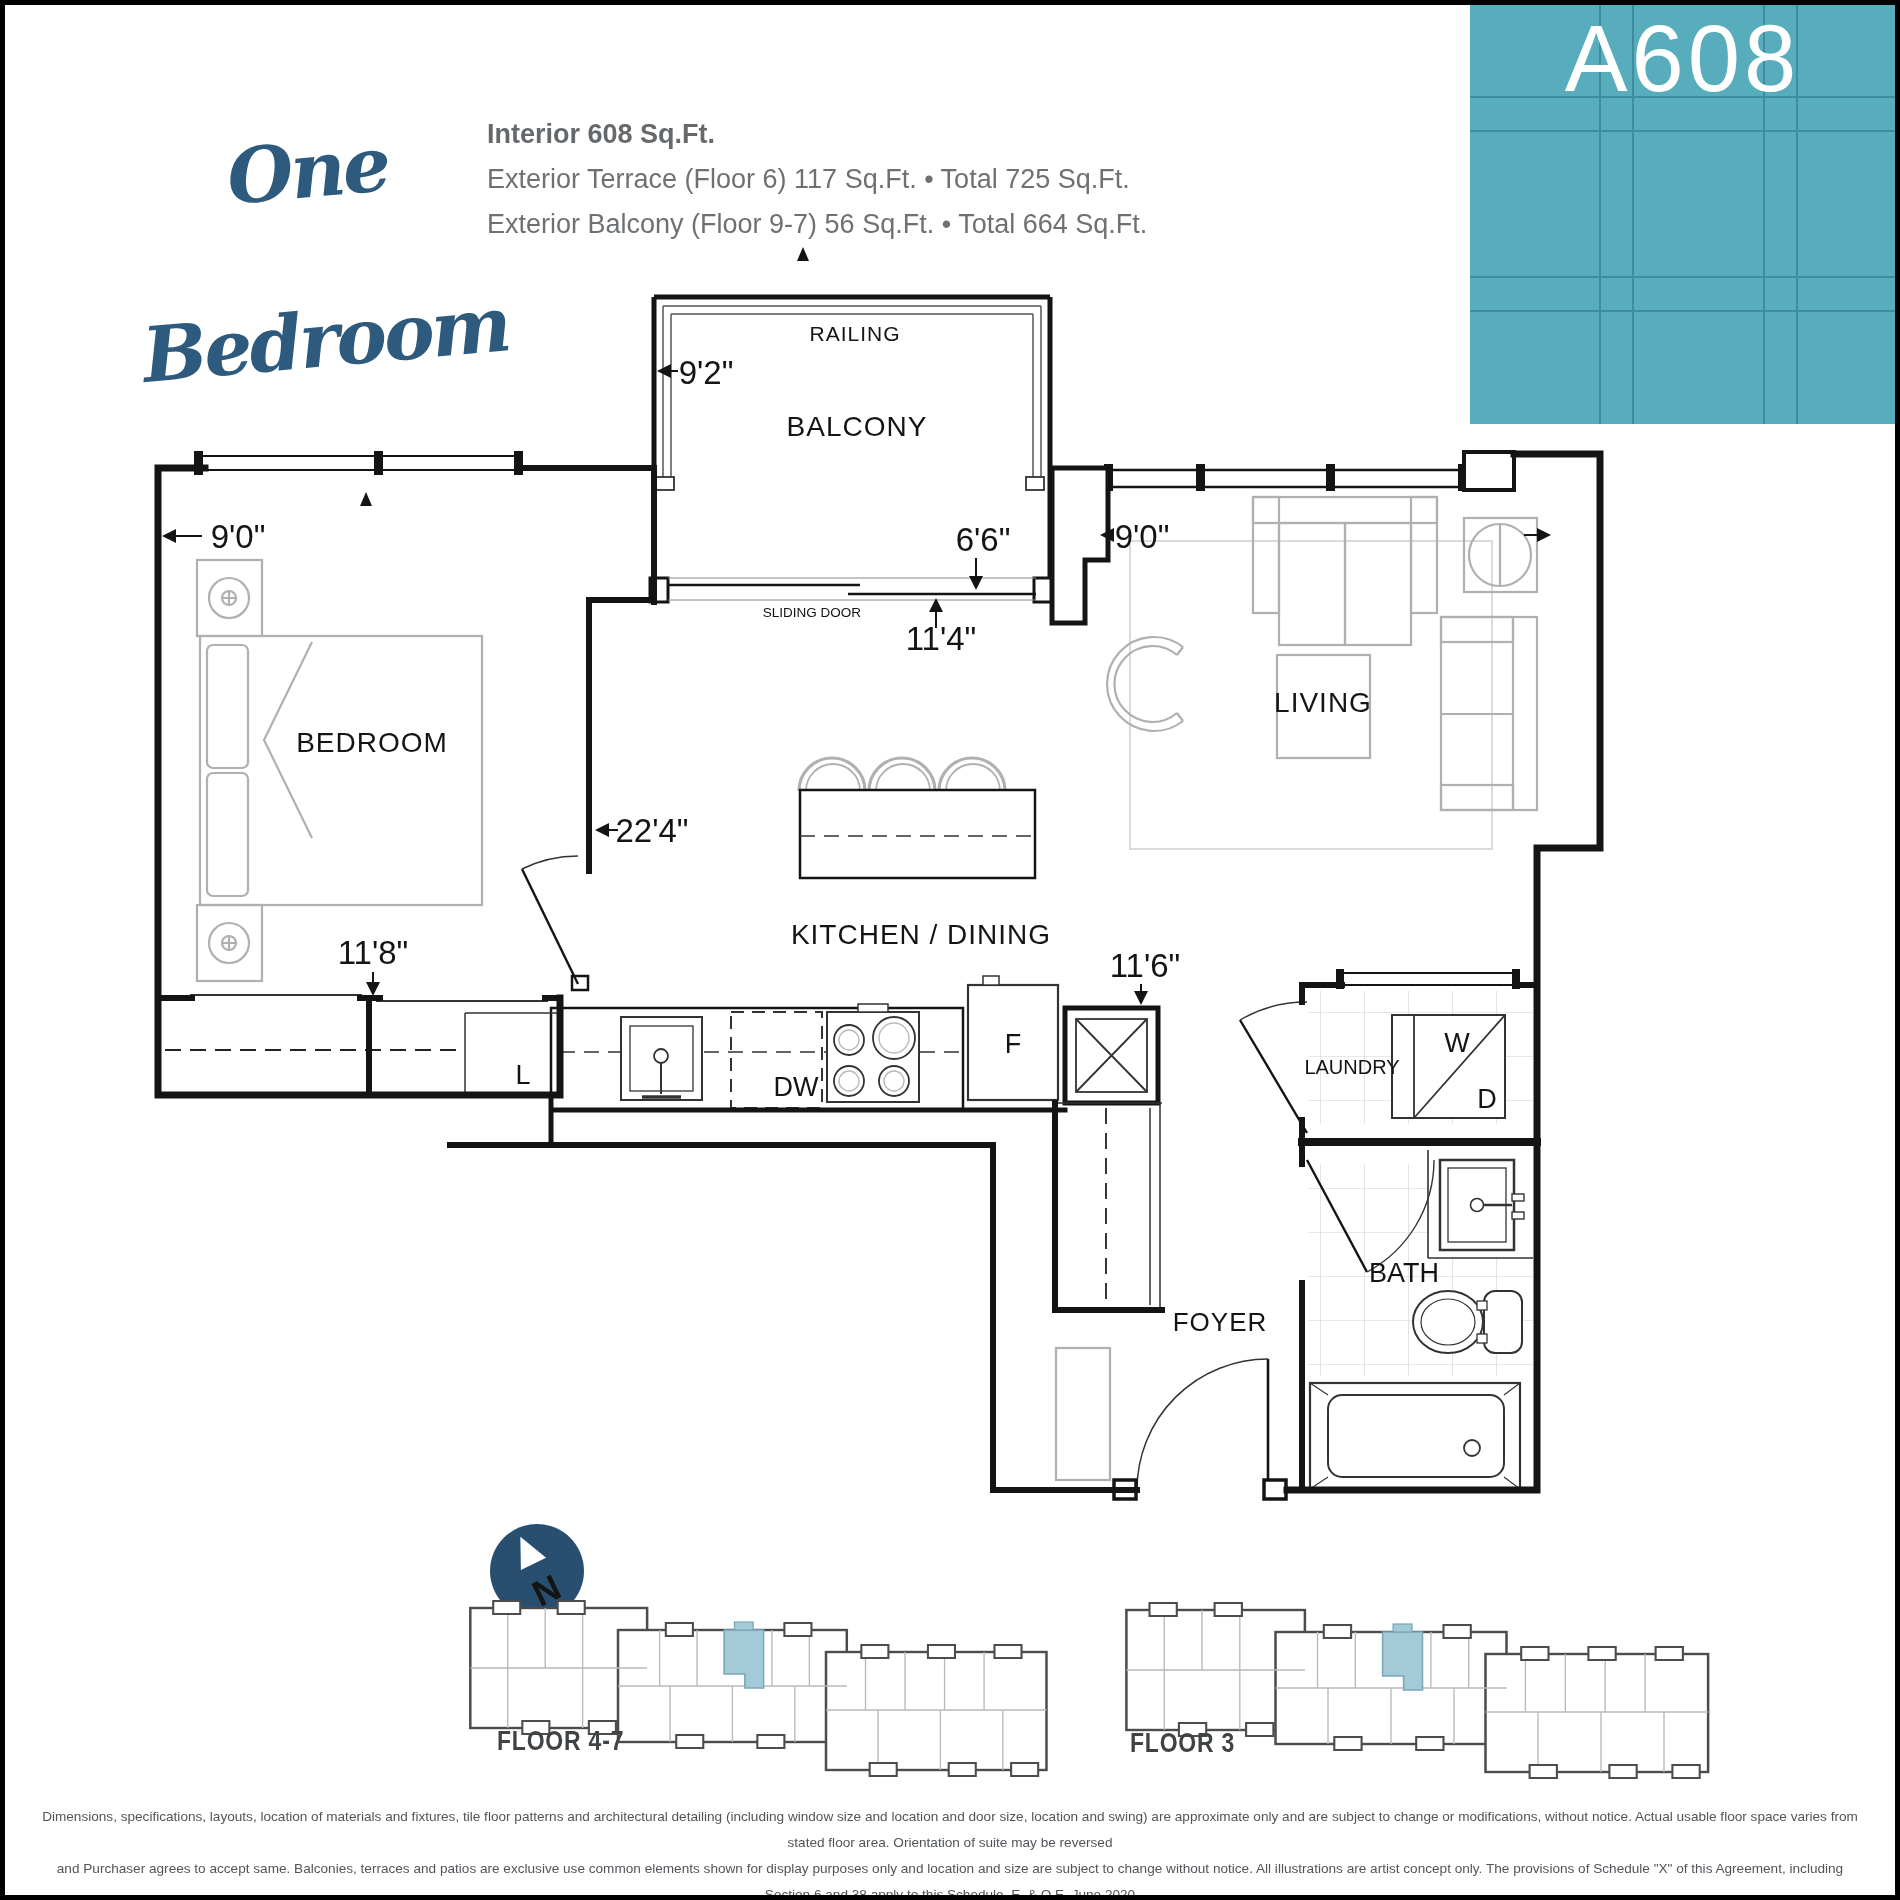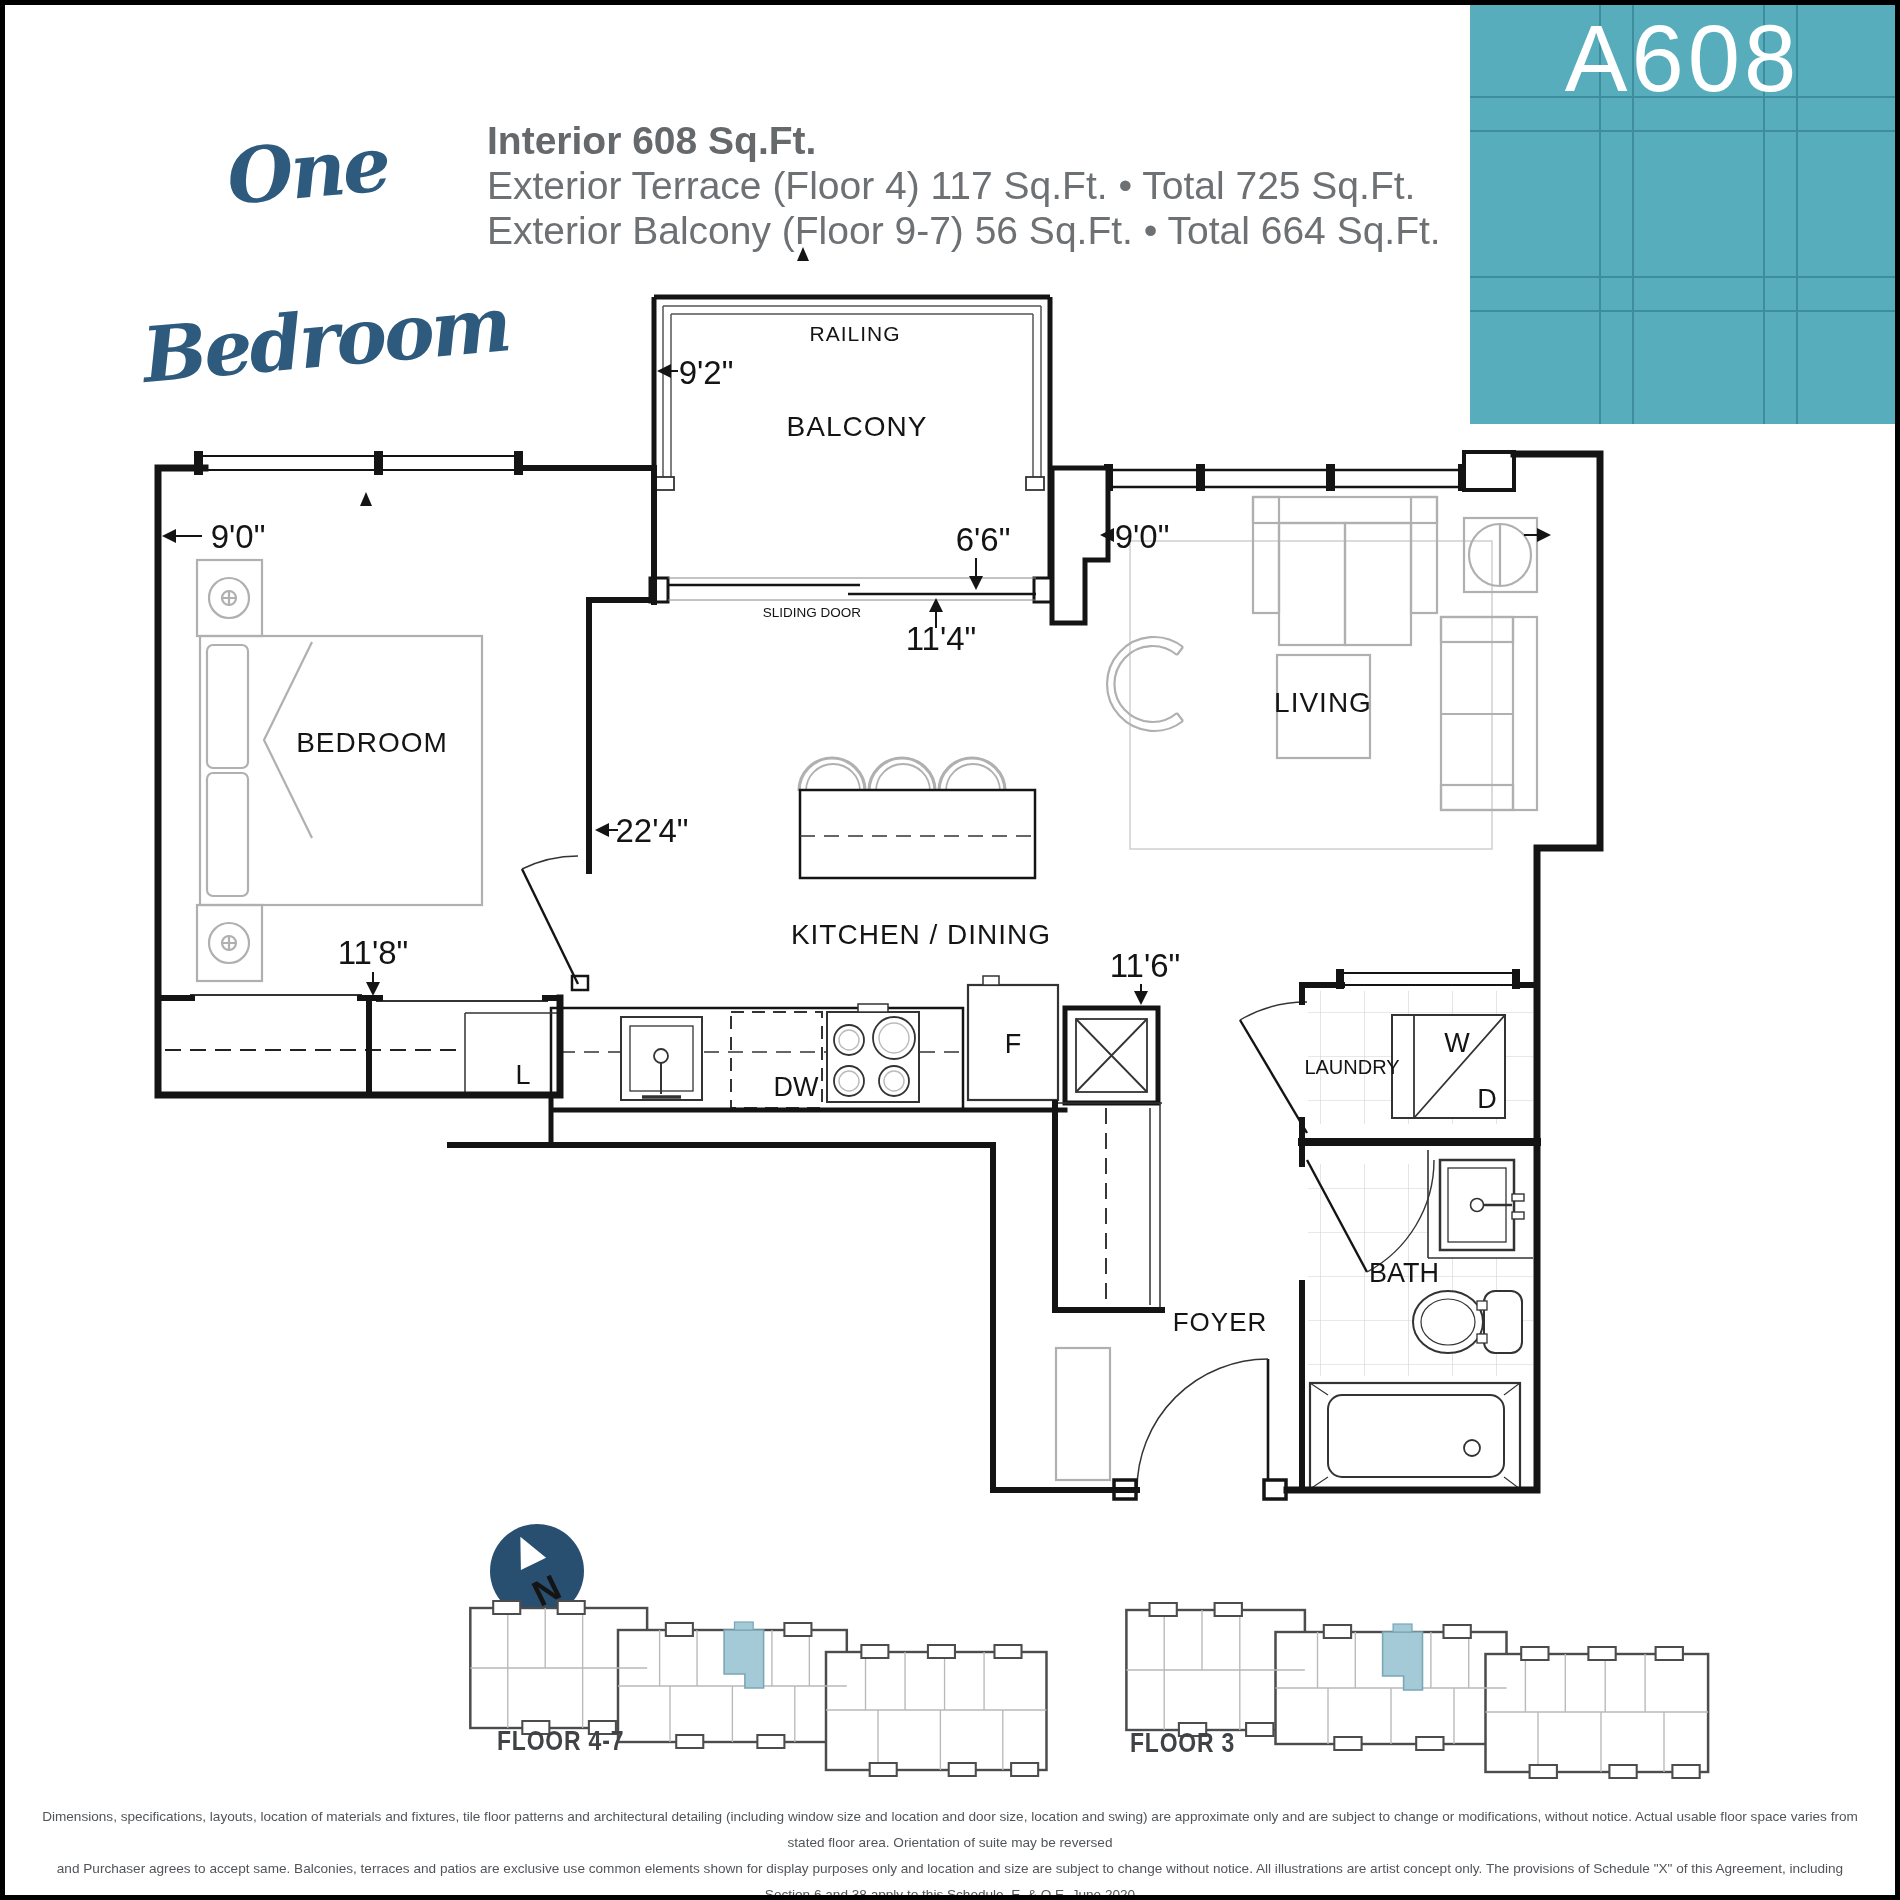--- a/index.html
+++ b/index.html
@@ -3,21 +3,21 @@
 <meta charset="utf-8">
 <style>
   html,body{margin:0;padding:0;background:#e8e8e8;}
   .page{position:relative;width:1900px;height:1900px;background:#ffffff;overflow:hidden;
         font-family:"Liberation Sans",sans-serif;}
   .frame{position:absolute;inset:0;border:5px solid #000;pointer-events:none;z-index:50;}
   
   .script-title{position:absolute;left:128px;top:86px;width:360px;height:180px;
     font-family:"DejaVu Serif",serif;font-style:italic;font-weight:bold;font-size:76px;
     color:#2e5b7d;transform:rotate(-5deg);letter-spacing:-3px;line-height:170px;text-align:center;}
-  .suite-info{position:absolute;left:487px;top:118px;color:#6e7174;font-size:39px;line-height:45px;}
+  .suite-info{position:absolute;left:487px;top:112px;color:#6e7174;font-size:27px;line-height:45px;}
   .suite-info .l1{font-weight:bold;color:#66696c;}
   
   .badge{position:absolute;left:1470px;top:5px;width:425px;height:419px;background:#57adbb;
     display:flex;align-items:flex-start;justify-content:center;overflow:hidden;}
   .badge .pattern{position:absolute;inset:0;
     background-image:
       repeating-linear-gradient(0deg,transparent 0 112px,#3e8d9e 112px 114px,transparent 114px 146px,#3e8d9e 146px 148px,transparent 148px 180px),
       repeating-linear-gradient(90deg,transparent 0 129px,#3e8d9e 129px 131px,transparent 131px 162px,#3e8d9e 162px 164px,transparent 164px 161px);}
   .badge .unit{position:relative;color:#ffffff;font-size:94px;letter-spacing:4px;z-index:2;}
   
@@ -36,21 +36,21 @@
     color:#515559;font-size:13.6px;line-height:26px;}
 </style>
 </head>
 <body>
 
 <div class="page">
 
   <div class="script-title">One Bedroom</div>
   <div class="suite-info">
     <div class="l1">Interior 608 Sq.Ft.</div>
-    <div>Exterior Terrace (Floor 4) 117 Sq.Ft. • Total 725 Sq.Ft.</div>
+    <div>Exterior Terrace (Floor 6) 117 Sq.Ft. • Total 725 Sq.Ft.</div>
     <div>Exterior Balcony (Floor 9-7) 56 Sq.Ft. • Total 664 Sq.Ft.</div>
   </div>
 
   <div class="badge">
     <div class="pattern"></div>
     <div class="unit">A608</div>
   </div>
 
   <svg class="plan" viewBox="0 0 1900 1900">
     <defs>

